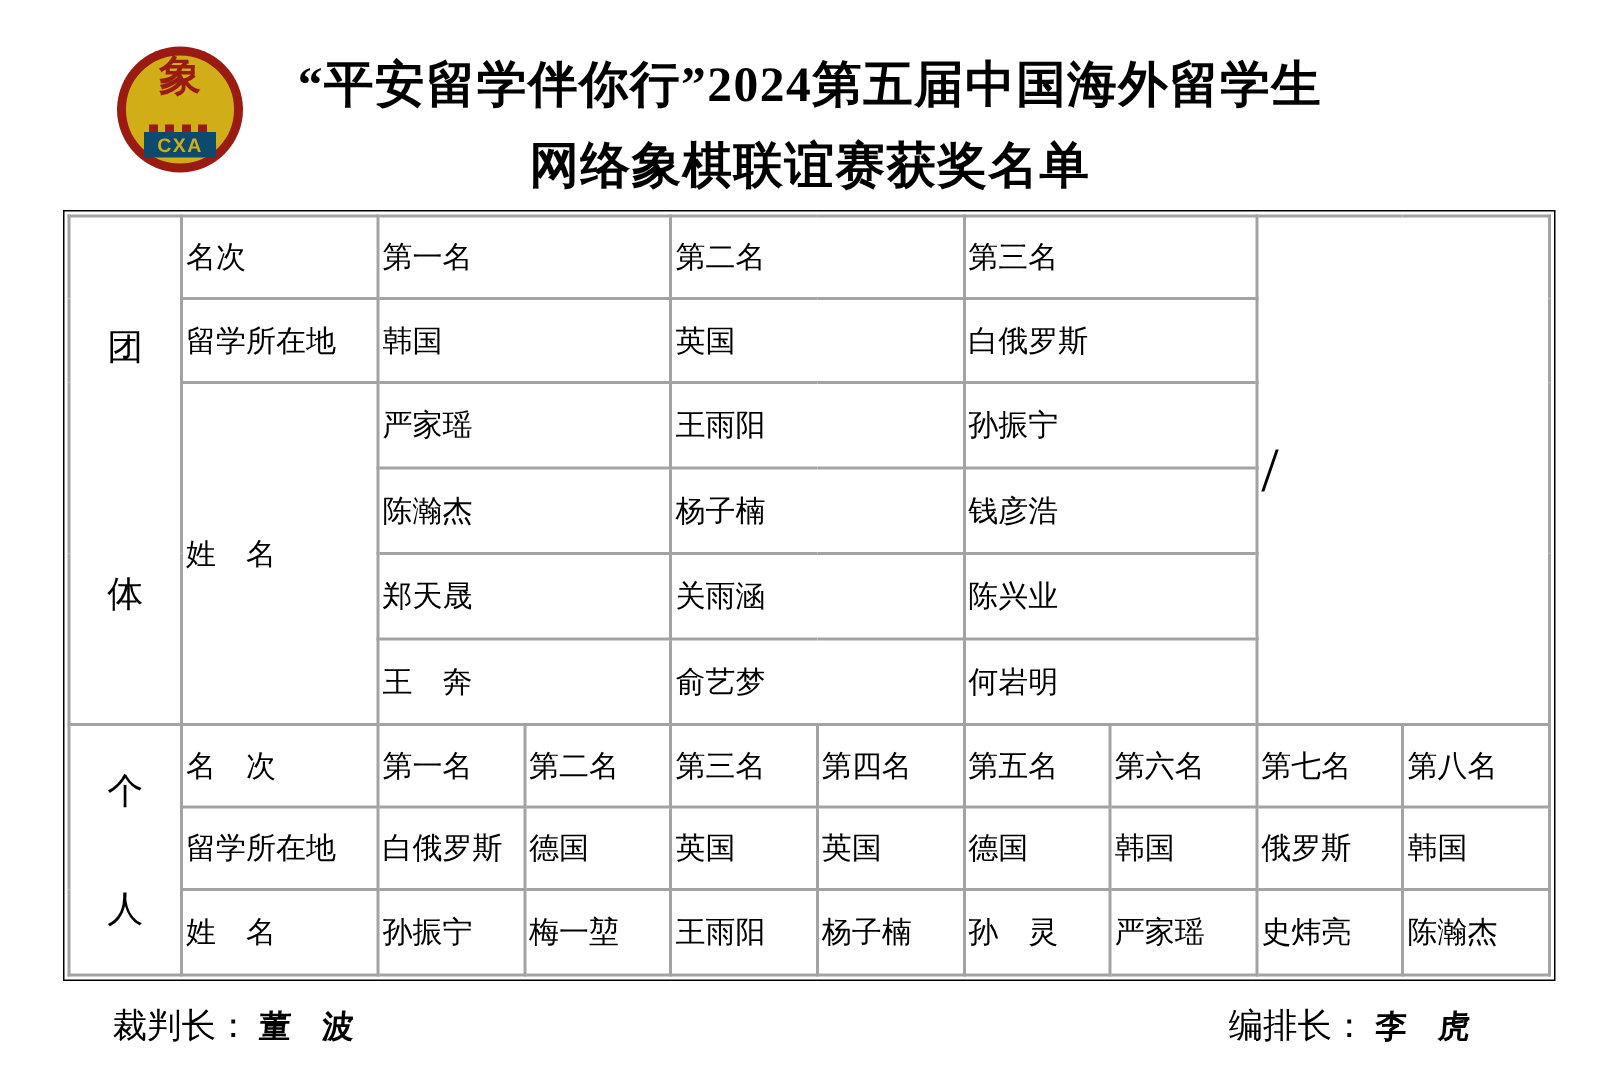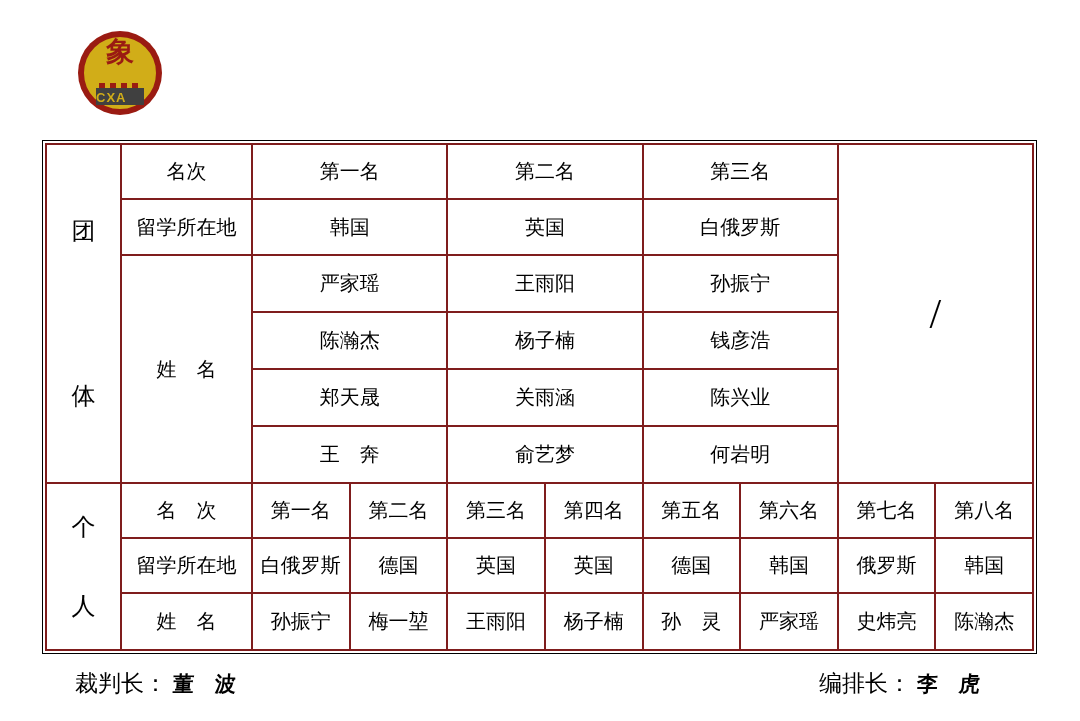--- a/index.html
+++ b/index.html
@@ -44,21 +44,22 @@
     position: absolute; top: 6px; left: 0; right: 0;
     text-align: center;
     font-size: 28px; line-height: 30px;
     font-weight: bold;
     color: #9a1b12;
   }
   .logo-banner {
     position: absolute; left: 50%; bottom: 10px;
     transform: translateX(-50%);
     width: 48px; height: 17px;
-    background: #404040;
+    background: #0c4a6e;
+    text-align: center;
   }
   .logo-banner::before {
     content: "";
     position: absolute; top: -5px; left: 3px; right: 3px; height: 5px;
     background: repeating-linear-gradient(90deg, #9a1b12 0 6px, transparent 6px 11px);
   }
   .logo-banner-text {
     color: #d1ad18;
     font-family: "Liberation Sans", sans-serif;
     font-weight: bold; font-size: 13px; line-height: 17px;
@@ -72,22 +73,21 @@
     border: 1px solid #000;   
     padding: 2px;             
   }
   table {
     border-collapse: collapse;
     table-layout: fixed;
     width: 100%;
     border: 2px solid #000;
   }
   td {
-    border: 2px solid #7f1d1d;
-    text-align: center;
+    border: 2px solid #a3a3a3;
     vertical-align: middle;
     font-size: 20px;
     padding: 0 2px;
     overflow: hidden;
     white-space: nowrap;
   }
   tr.r55 { height: 55px; }
   tr.r56 { height: 56px; }
   tr.r57 { height: 57px; }
 
@@ -120,20 +120,22 @@
 
 <div class="doc-header">
   <div class="logo">
     <div class="logo-gold"></div>
     <div class="logo-ring"></div>
     <div class="logo-symbol">象</div>
     <div class="logo-banner">
       <span class="logo-banner-text">CXA</span>
     </div>
   </div>
+  <div class="title-line">“平安留学伴你行”2024第五届中国海外留学生</div>
+  <div class="title-line">网络象棋联谊赛获奖名单</div>
 </div>
 
 <div class="table-wrap">
   <table>
     <colgroup>
       <col style="width:75px">
       <col style="width:131px">
       <col>
         <col>
         <col>

